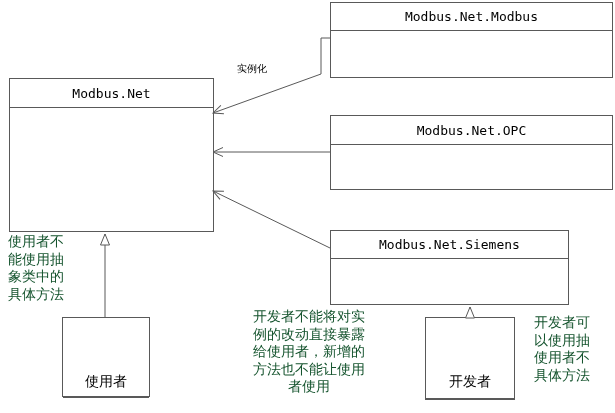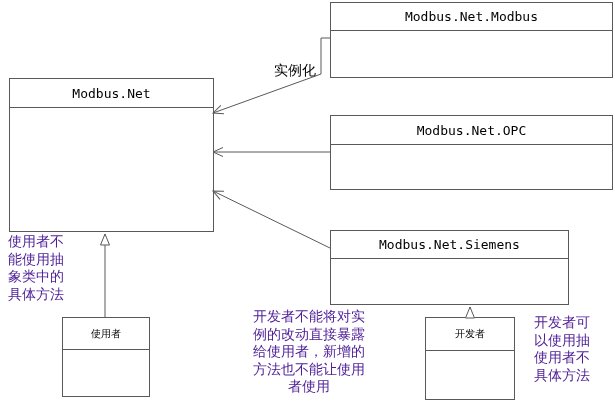--- a/index.html
+++ b/index.html
@@ -24,36 +24,36 @@
   .uml-title {
     display: flex; align-items: center; justify-content: center;
     border-bottom: 1px solid #595959;
     font-family: "DejaVu Sans Mono", "Liberation Mono", monospace;
     font-size: 13px;
     color: #000000;
     width: 100%;
   }
   .uml-title.cjk {
     font-family: "DejaVu Sans", "Liberation Sans", sans-serif;
-    font-size: 10px;
+    font-size: 14px;
+    margin-top: 48px;
   }
   .uml-body { width: 100%; }
   .note {
     position: absolute;
     font-size: 14px;
     line-height: 17.5px;
     white-space: pre-line;
-    color: #4c1d95;
+    color: #14532d;
   }
   .note.center { text-align: center; }
   .label {
     position: absolute;
-    font-size: 14px;
+    font-size: 10px;
     color: #000000;
-    margin-left: 37px;
   }
   svg.connectors {
     position: absolute; left: 0; top: 0;
     pointer-events: none;
   }
 </style>
 </head>
 <body>
 
 <div class="canvas">

